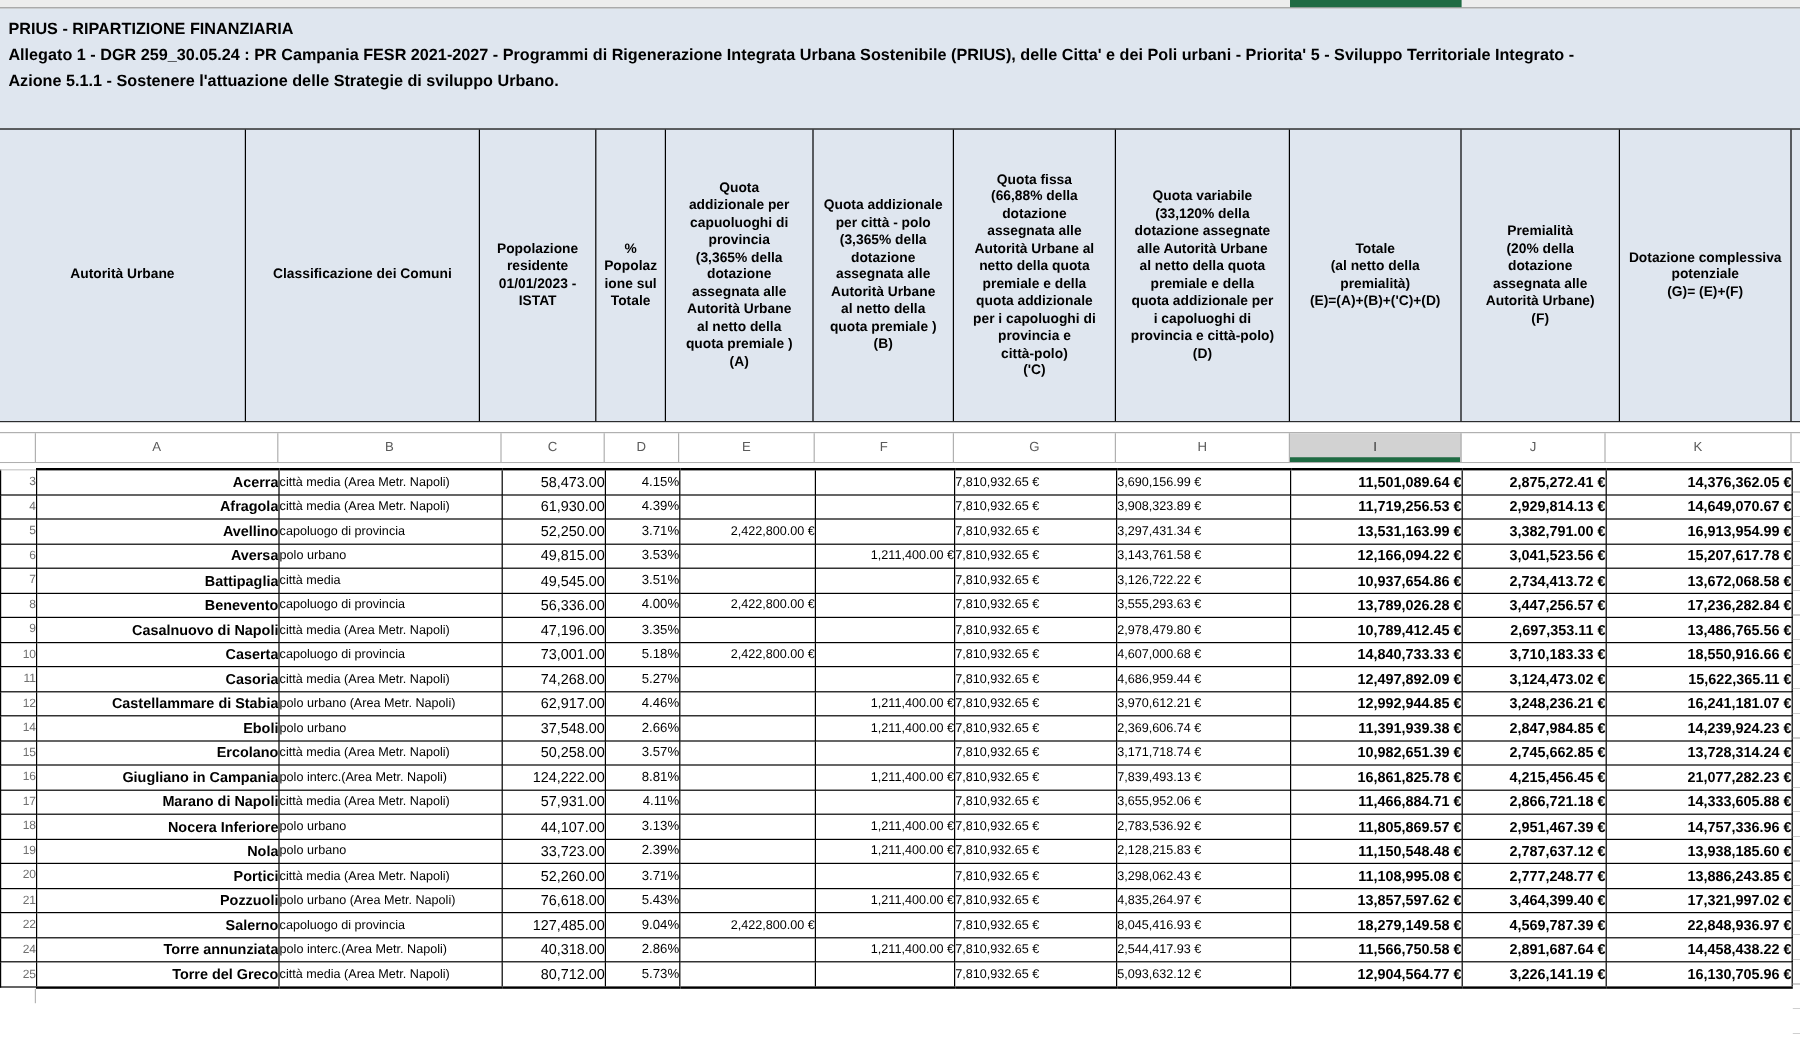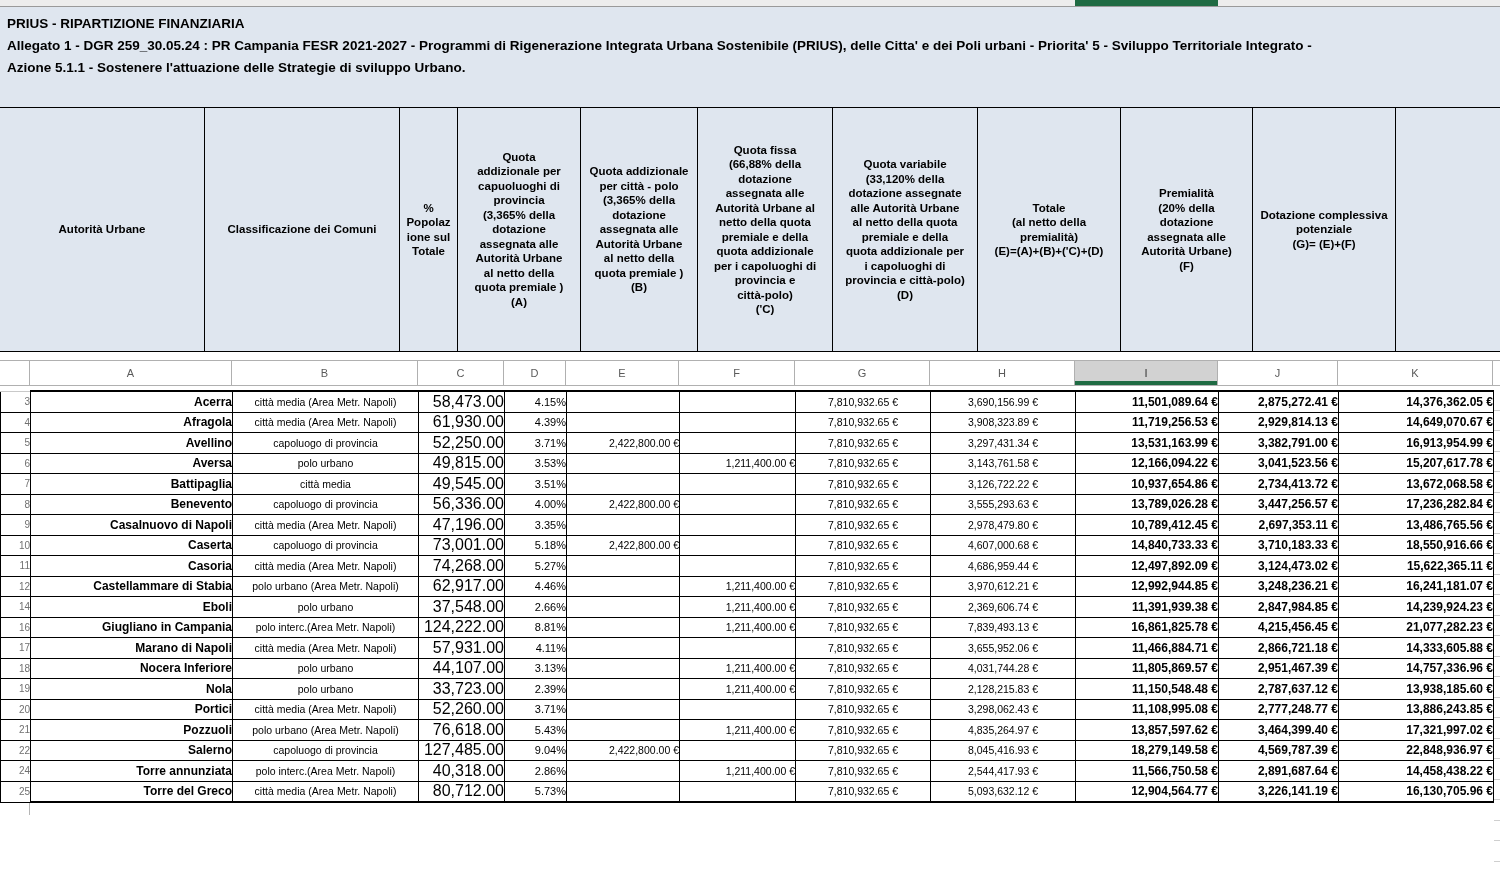--- a/index.html
+++ b/index.html
@@ -42,25 +42,25 @@
   
   .data-area{position:relative;}
   table.grid{border-collapse:collapse;table-layout:fixed;width:1493px;}
   table.grid td{
     border:1px solid #000;height:19.5px;padding:0;white-space:nowrap;overflow:hidden;
     vertical-align:middle;box-sizing:content-box;
   }
   td.c-num{border:none;border-bottom:1px solid #c9c9c9;border-right:1px solid #b5b5b5;
     color:#707070;font-size:10px;text-align:right;padding-right:7px;background:#fff;}
   td.c-name{font-weight:bold;font-size:12px;text-align:right;padding-left:4px;}
-  td.c-class{font-size:10.5px;text-align:center;}
-  td.c-pop{font-size:16px;text-align:right;padding-right:12px;}
+  td.c-class{font-size:10.5px;}
+  td.c-pop{font-size:12px;text-align:right;padding-right:12px;}
   td.c-pct{font-size:11px;text-align:right;padding-right:8px;}
   td.c-qa,td.c-qb{font-size:10.5px;text-align:right;padding-right:10px;}
-  td.c-qf,td.c-qv{font-size:10.5px;text-align:center;padding-right:12px;}
+  td.c-qf,td.c-qv{font-size:10.5px;text-align:left;padding-right:12px;}
   td.c-tot,td.c-prem,td.c-dot{font-size:12px;font-weight:bold;text-align:right;padding-right:8px;}
   td.c-name{border-left:2px solid #000;}
   td.c-dot{border-right:2px solid #000;}
   tr:first-of-type td:not(.c-num){border-top:2px solid #000;}
   tr:last-of-type td:not(.c-num){border-bottom:2px solid #000;}
   tr:first-of-type td.c-num{border-top:1px solid #c9c9c9;}
   
   .right-sliver{
     position:absolute;left:1494px;top:0;width:6px;height:474px;
     background:repeating-linear-gradient(to bottom,transparent 0,transparent 19.5px,#cfcfcf 19.5px,#cfcfcf 20.5px);
@@ -79,20 +79,24 @@
 
   <div class="title-block">
     <div>PRIUS - RIPARTIZIONE FINANZIARIA</div>
     <div>Allegato 1 - DGR 259_30.05.24 : PR Campania FESR 2021-2027 - Programmi di Rigenerazione Integrata Urbana Sostenibile (PRIUS), delle Citta' e dei Poli urbani - Priorita' 5 - Sviluppo Territoriale Integrato -</div>
     <div>Azione 5.1.1 - Sostenere l'attuazione delle Strategie di sviluppo Urbano.</div>
   </div>
 
   <div class="header-row">
     <div class="hcell hw0">Autorità Urbane</div>
     <div class="hcell hw1">Classificazione dei Comuni</div>
+    <div class="hcell hw2">Popolazione
+residente
+01/01/2023 -
+ISTAT</div>
     <div class="hcell hw3">%
 Popolaz
 ione sul
 Totale</div>
     <div class="hcell hw4">Quota
 addizionale per
 capuoluoghi di
 provincia
 (3,365%  della
 dotazione
@@ -343,20 +347,34 @@
     <td class="c-pct">2.66%</td>
     <td class="c-qa"></td>
     <td class="c-qb">1,211,400.00 €</td>
     <td class="c-qf">7,810,932.65 €</td>
     <td class="c-qv">2,369,606.74 €</td>
     <td class="c-tot">11,391,939.38 €</td>
     <td class="c-prem">2,847,984.85 €</td>
     <td class="c-dot">14,239,924.23 €</td>
   </tr>
 
+  <tr>
+    <td class="c-num">15</td>
+    <td class="c-name">Ercolano</td>
+    <td class="c-class">città media (Area Metr. Napoli)</td>
+    <td class="c-pop">50,258.00</td>
+    <td class="c-pct">3.57%</td>
+    <td class="c-qa"></td>
+    <td class="c-qb"></td>
+    <td class="c-qf">7,810,932.65 €</td>
+    <td class="c-qv">3,171,718.74 €</td>
+    <td class="c-tot">10,982,651.39 €</td>
+    <td class="c-prem">2,745,662.85 €</td>
+    <td class="c-dot">13,728,314.24 €</td>
+  </tr>
 
   <tr>
     <td class="c-num">16</td>
     <td class="c-name">Giugliano in Campania</td>
     <td class="c-class">polo interc.(Area Metr. Napoli)</td>
     <td class="c-pop">124,222.00</td>
     <td class="c-pct">8.81%</td>
     <td class="c-qa"></td>
     <td class="c-qb">1,211,400.00 €</td>
     <td class="c-qf">7,810,932.65 €</td>
@@ -383,21 +401,21 @@
 
   <tr>
     <td class="c-num">18</td>
     <td class="c-name">Nocera Inferiore</td>
     <td class="c-class">polo urbano</td>
     <td class="c-pop">44,107.00</td>
     <td class="c-pct">3.13%</td>
     <td class="c-qa"></td>
     <td class="c-qb">1,211,400.00 €</td>
     <td class="c-qf">7,810,932.65 €</td>
-    <td class="c-qv">4,031,744.28 €</td>
+    <td class="c-qv">2,783,536.92 €</td>
     <td class="c-tot">11,805,869.57 €</td>
     <td class="c-prem">2,951,467.39 €</td>
     <td class="c-dot">14,757,336.96 €</td>
   </tr>
 
   <tr>
     <td class="c-num">19</td>
     <td class="c-name">Nola</td>
     <td class="c-class">polo urbano</td>
     <td class="c-pop">33,723.00</td>

